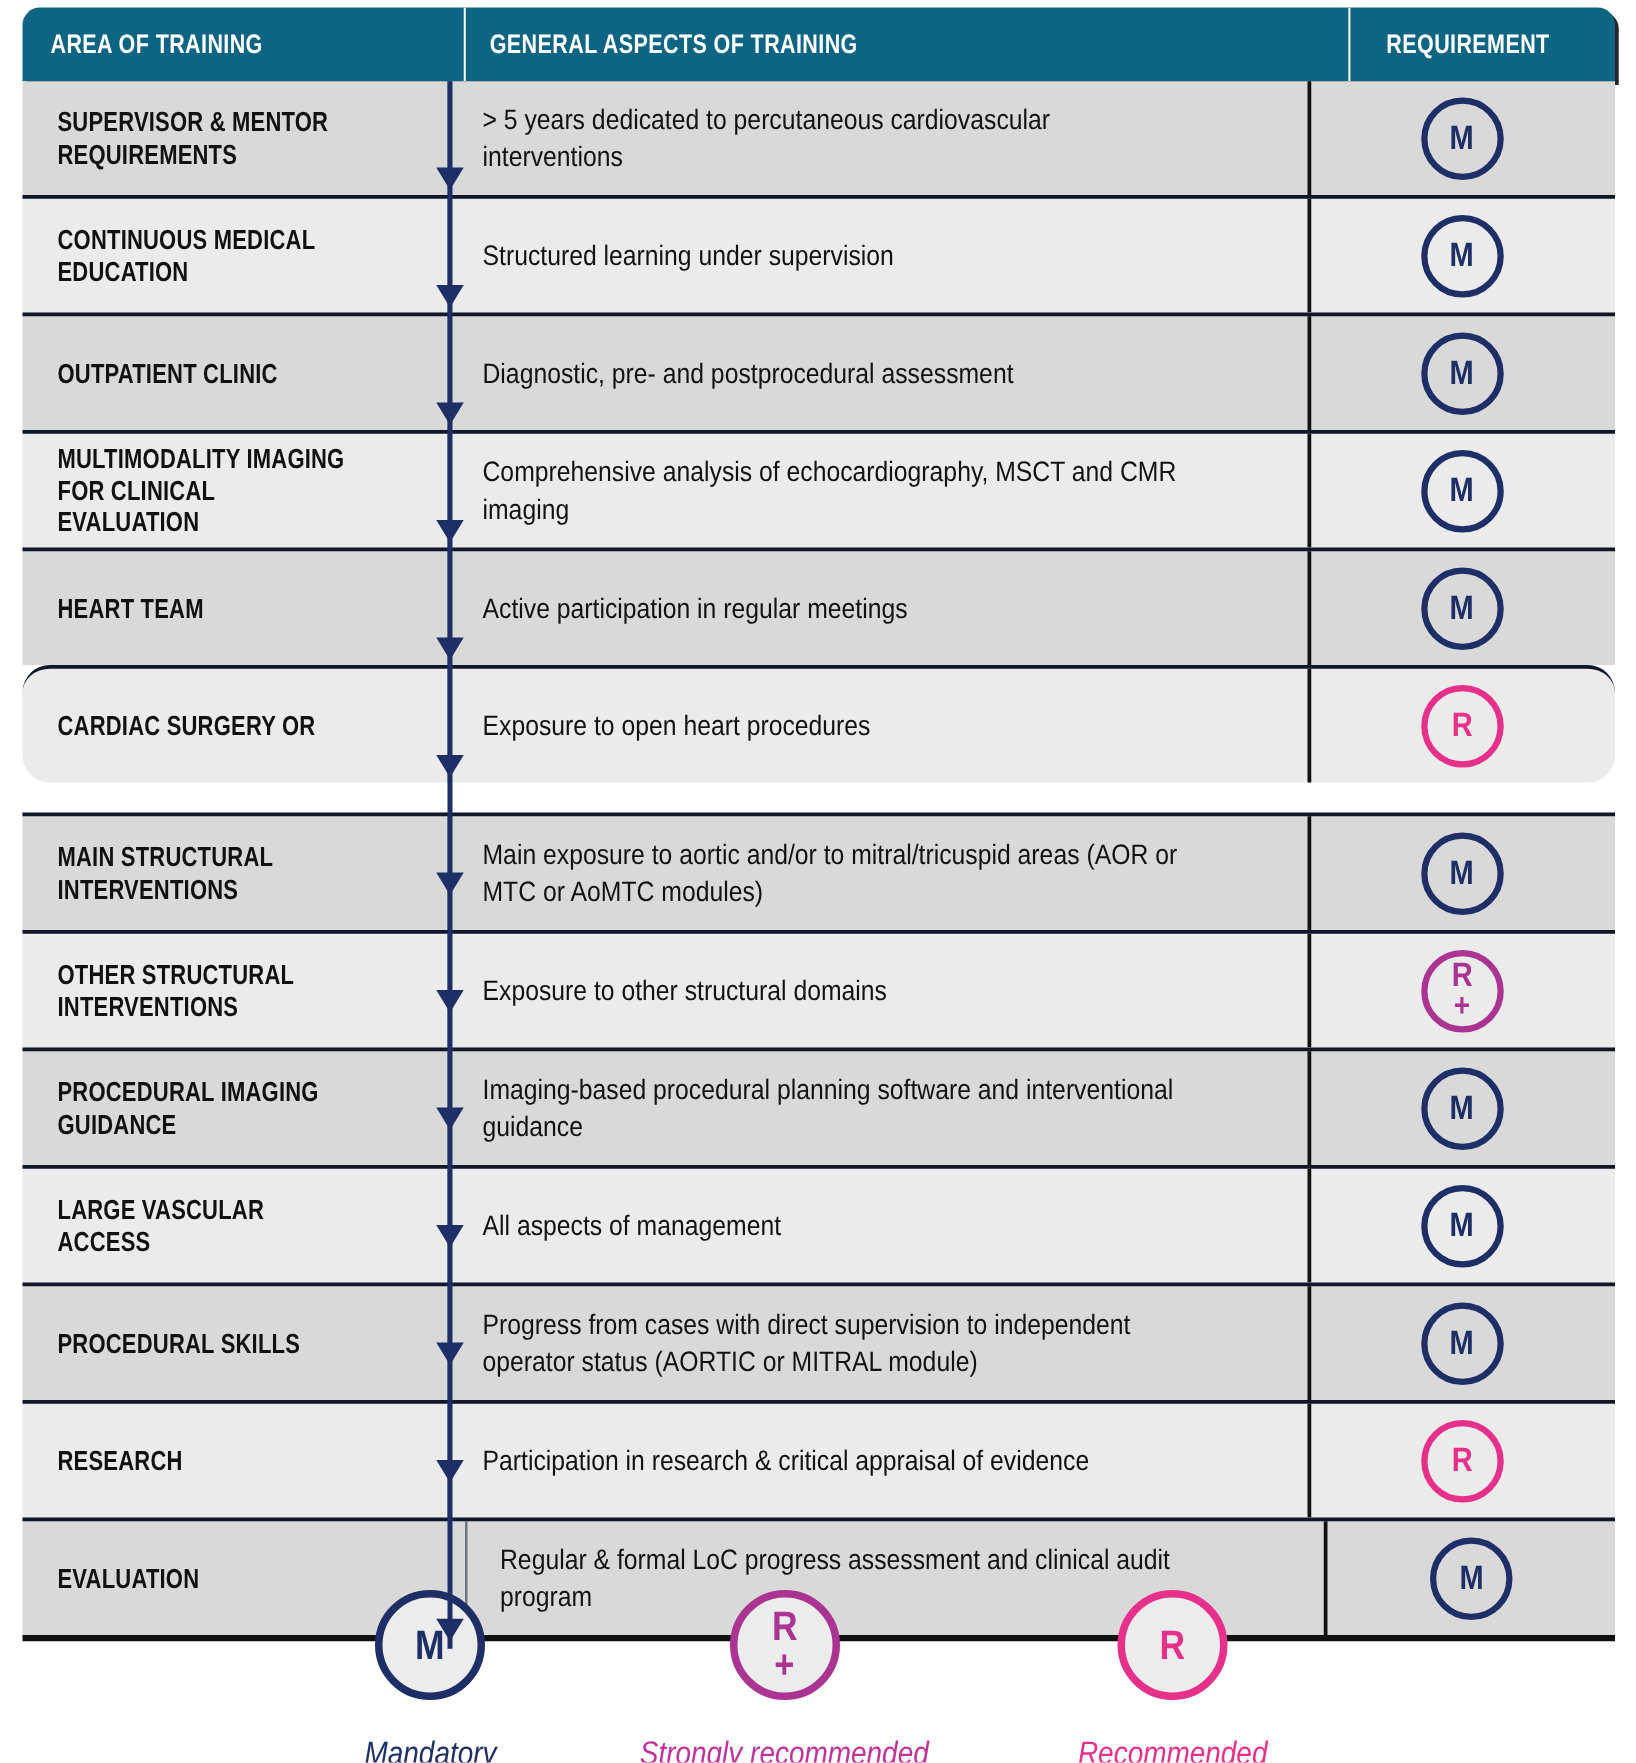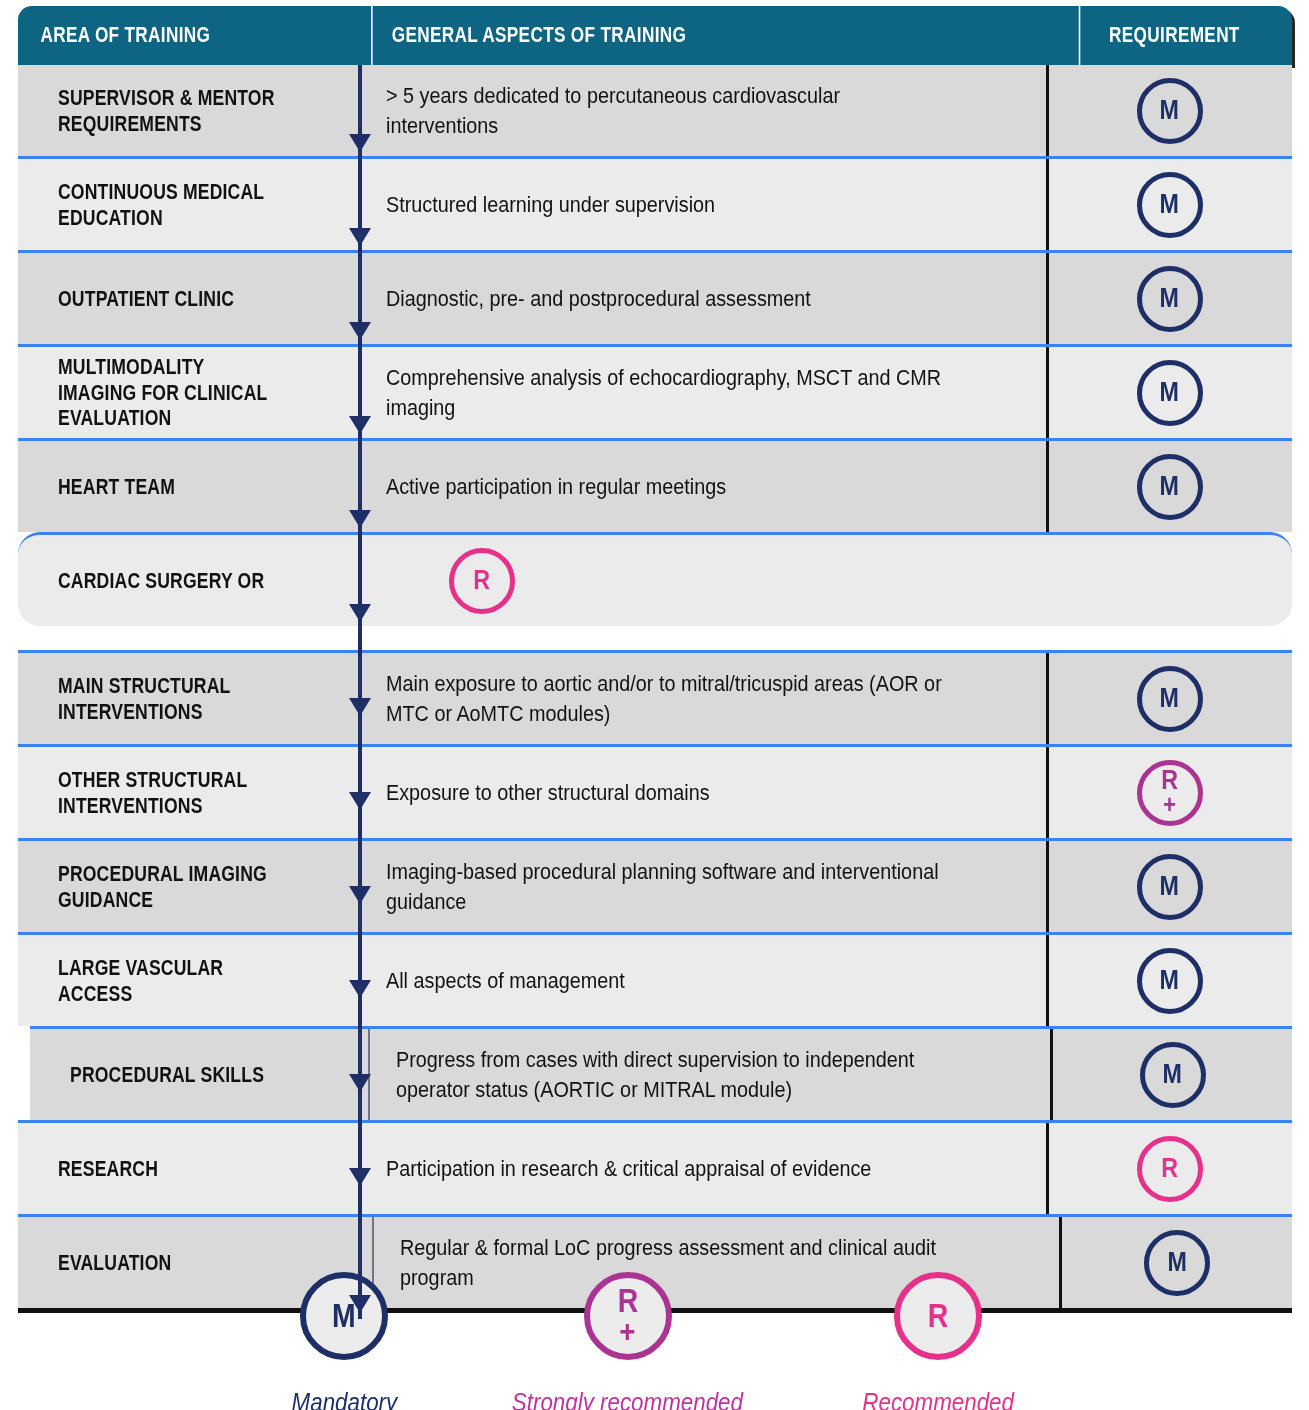--- a/index.html
+++ b/index.html
@@ -55,30 +55,30 @@
                border-left: 2px solid #ffffff; }
 
   .tbody {
     border-bottom: 5px solid #111111;
     position: relative;
   }
 
   .row {
     display: flex;
     position: relative;
-    border-top: 3px solid #3b82f6;
+    border-top: 3px solid #0f172a;
   }
   .row:first-child { border-top: none; }
   .row.light { background: #ebebeb; }
   .row.dark  { background: #d9d9d9; }
 
   .cell-area {
     width: 340px;
     box-sizing: border-box;
-    padding: 0 14px 0 40px;
+    padding: 0 14px 0 28px;
     display: flex;
     align-items: center;
   }
   .area-txt {
     font-weight: bold;
     font-size: 22px;
     line-height: 1.18;
     color: #111111;
     letter-spacing: 0.2px;
     transform: scaleX(0.80);
@@ -289,20 +289,23 @@
           <div class="cell-req">
             <div class="badge m">
               <span class="g">M</span>
             </div>
           </div>
         </div>
         <div class="row light" style="height: 91px; border-radius: 22px;">
           <div class="cell-area">
             <div class="area-txt">CARDIAC SURGERY OR</div>
           </div>
+          <div class="cell-aspect">
+            <div class="aspect-txt">Exposure to open heart procedures</div>
+          </div>
           <div class="cell-req">
             <div class="badge r">
               <span class="g">R</span>
             </div>
           </div>
         </div>
         <div class="row dark" style="height: 91px; margin-top: 24px;">
           <div class="cell-area">
             <div class="area-txt">MAIN STRUCTURAL INTERVENTIONS</div>
           </div>
@@ -348,21 +351,21 @@
           </div>
           <div class="cell-aspect">
             <div class="aspect-txt">All aspects of management</div>
           </div>
           <div class="cell-req">
             <div class="badge m">
               <span class="g">M</span>
             </div>
           </div>
         </div>
-        <div class="row dark" style="height: 91px; margin-left: 12px;">
+        <div class="row dark" style="height: 91px;">
           <div class="cell-area">
             <div class="area-txt">PROCEDURAL SKILLS</div>
           </div>
           <div class="cell-aspect">
             <div class="aspect-txt">Progress from cases with direct supervision to independent operator status (AORTIC or MITRAL module)</div>
           </div>
           <div class="cell-req">
             <div class="badge m">
               <span class="g">M</span>
             </div>

